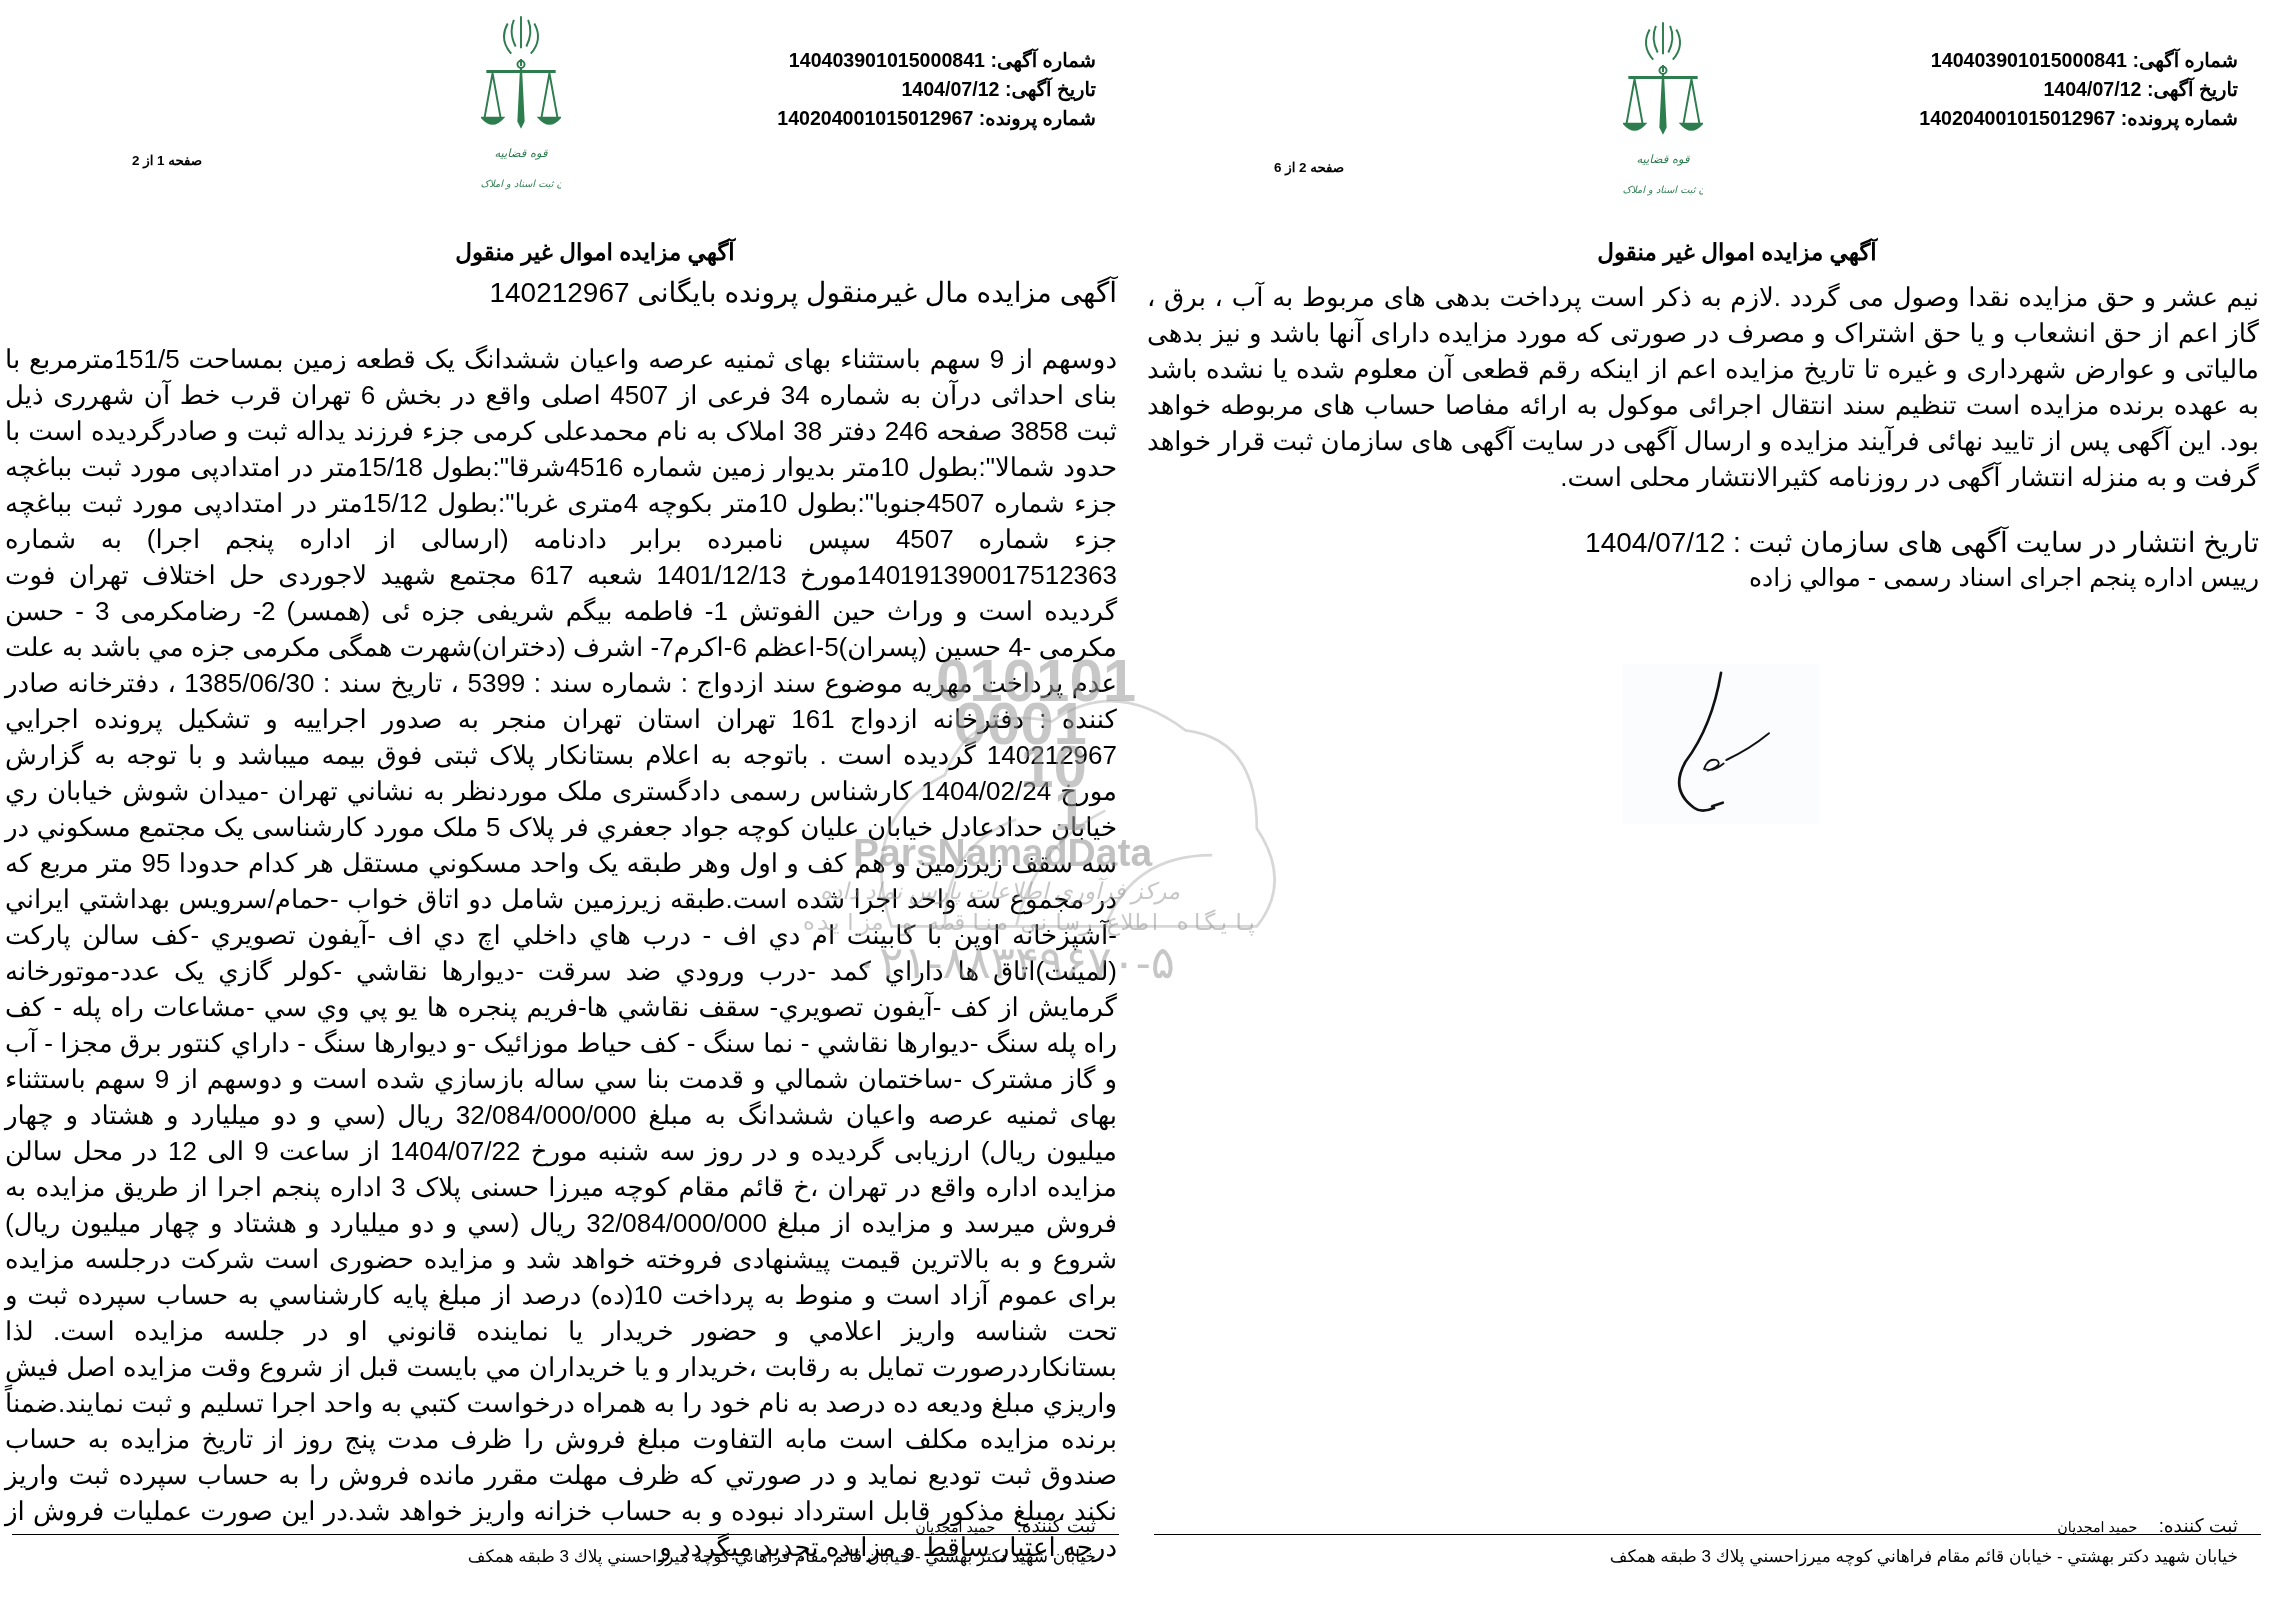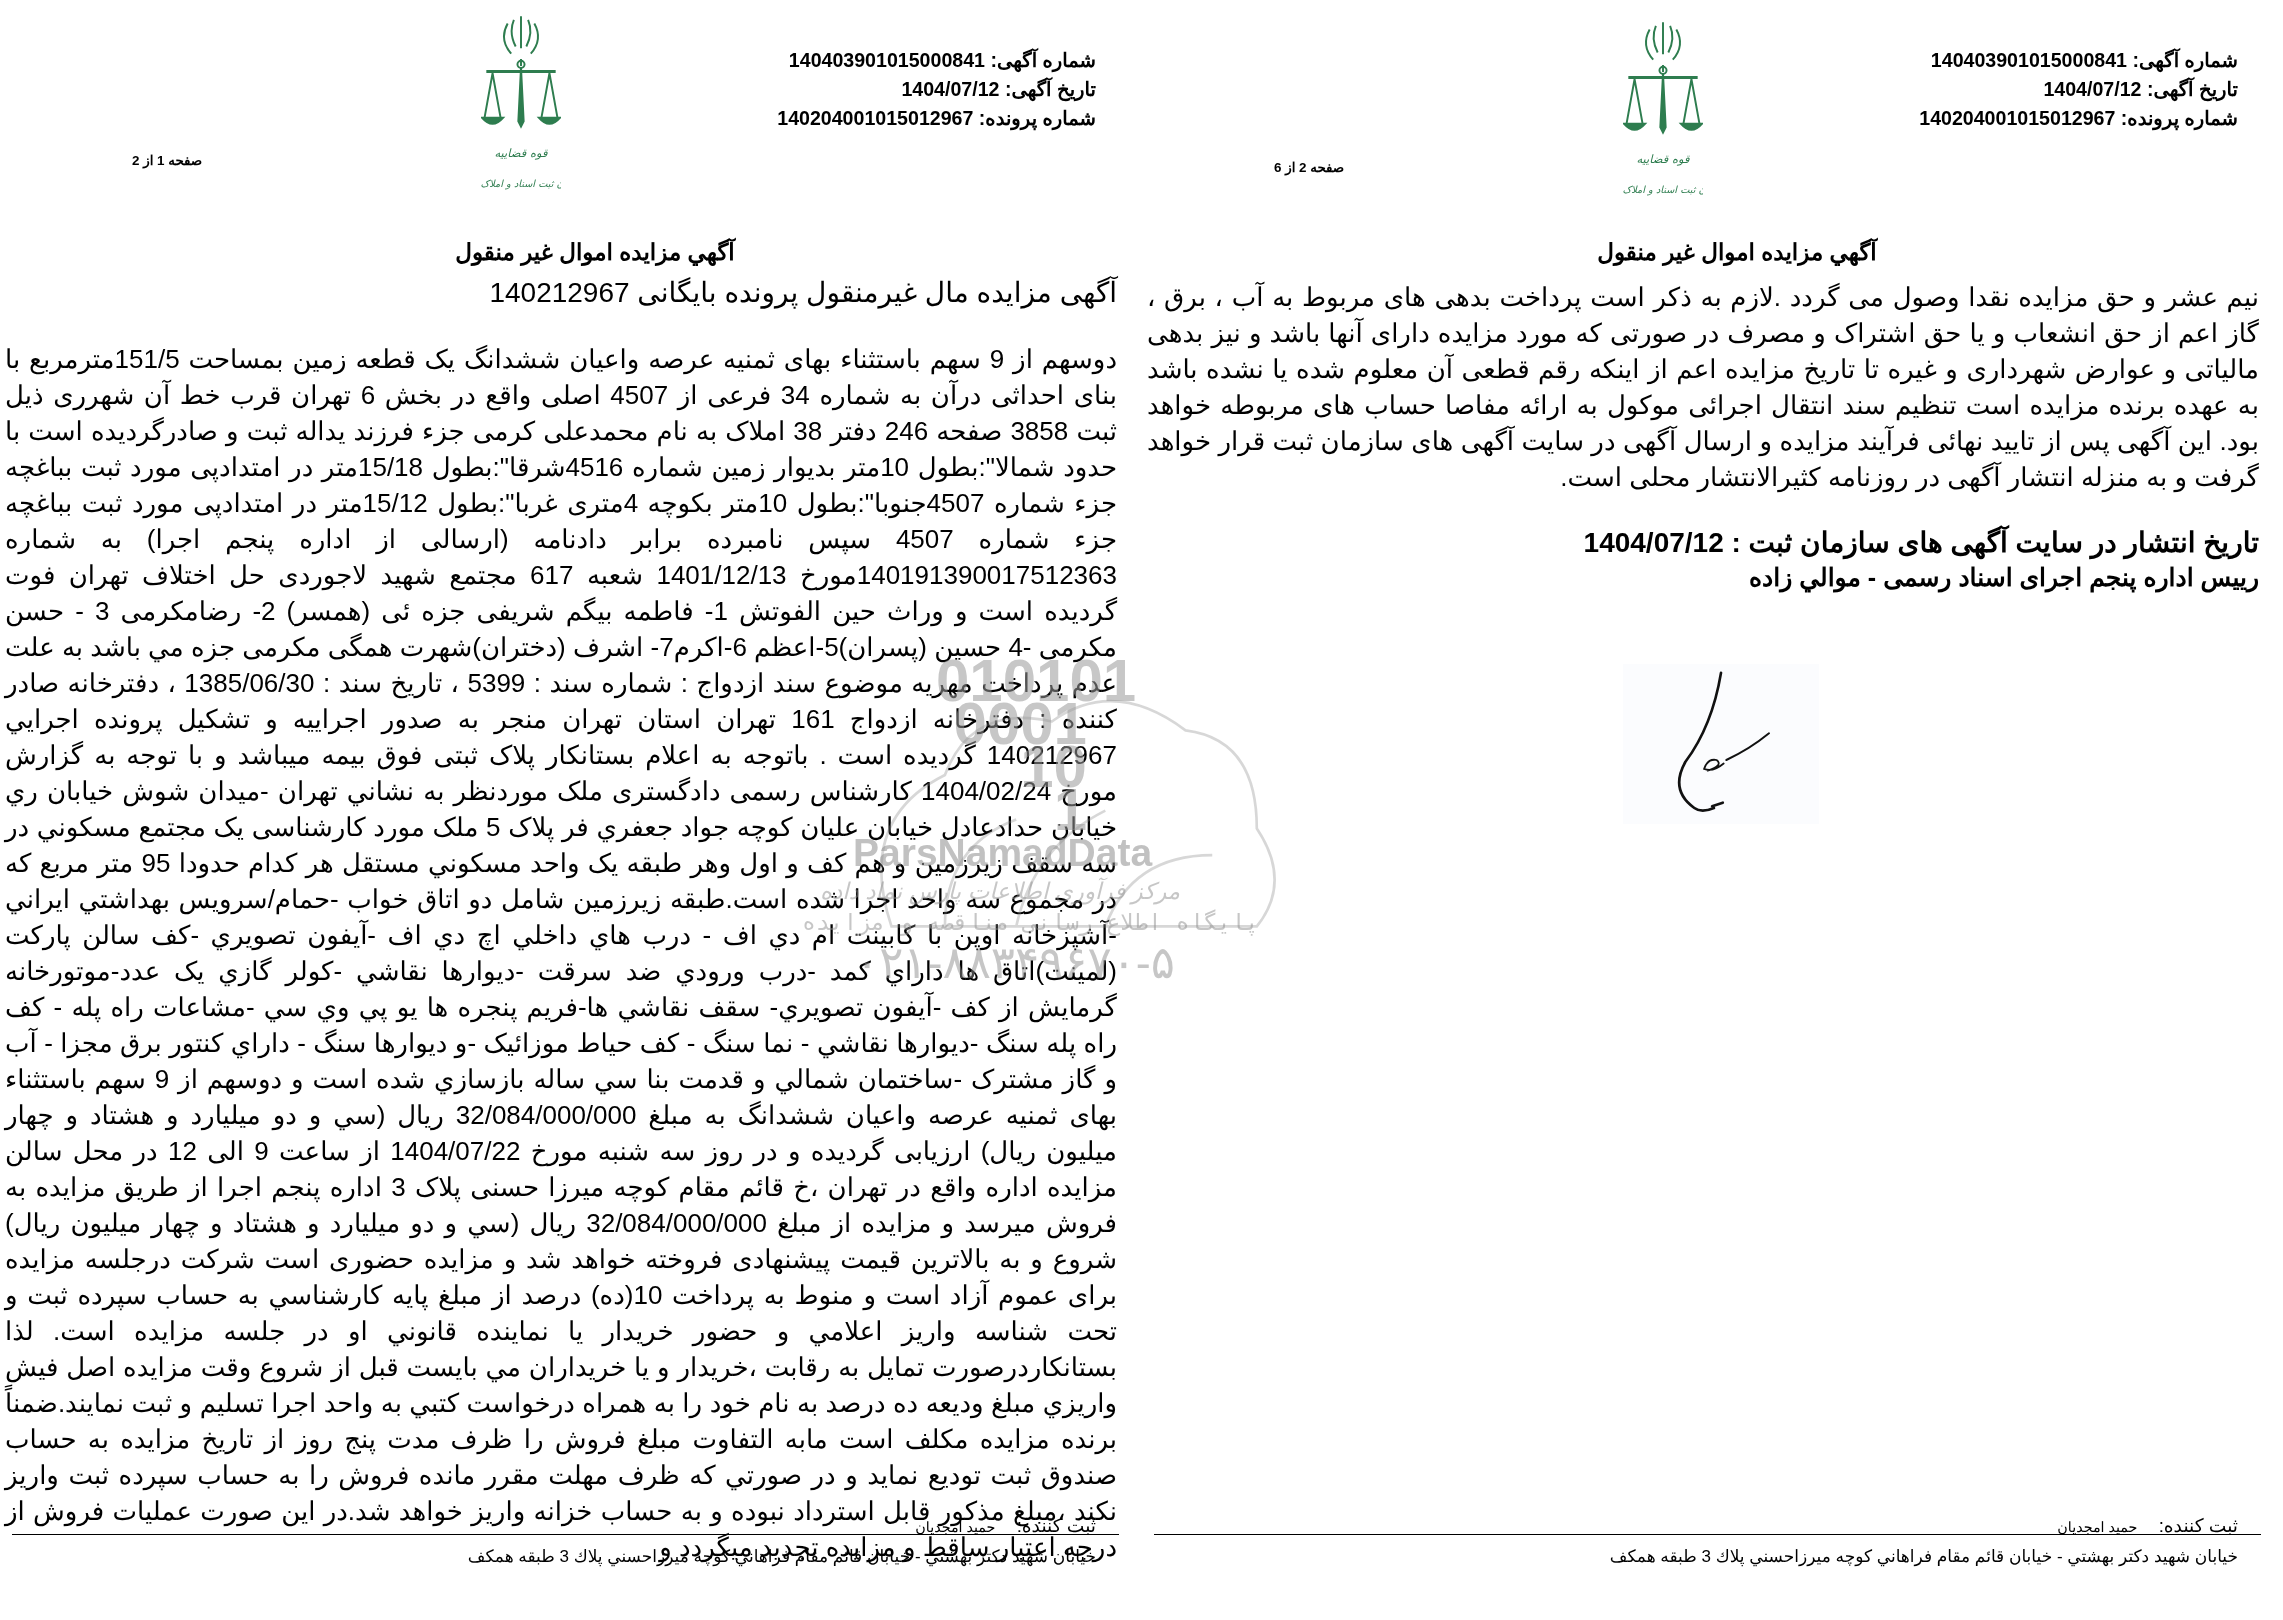--- a/index.html
+++ b/index.html
@@ -18,21 +18,21 @@
 
   .title { position:absolute; top:239px; left:0; width:1142px; text-align:center; direction:rtl;
            font-family:"Liberation Sans", sans-serif; font-weight:bold; font-size:23px;padding-left:24px; }
   .body-text { position:absolute; right:25px; direction:rtl; text-align:justify; text-align-last:right;
                font-family:"Liberation Sans", sans-serif; font-size:26px; line-height:36px; }
   #left-subtitle { position:absolute; top:276px; right:25px; direction:rtl; font-size:28px;
                    font-family:"Liberation Sans", sans-serif; white-space:nowrap; }
   #left-body { top:341px; width:1112px; }
   #right-body { top:279px; width:1112px; }
 
-  .publish { position:absolute; right:25px; direction:rtl; font-family:"Liberation Sans", sans-serif;font-weight:bold; }
+  .publish { position:absolute; right:25px; direction:rtl; font-family:"Liberation Sans", sans-serif; }
   #publish-date-line { top:526px; font-size:28px; white-space:nowrap; }
   #chief-line { top:563px; font-size:25px; white-space:nowrap;margin-left:28px; }
 
   .signature { position:absolute; top:664px; left:481px; width:196px; height:160px; background:#fbfcfe; }
 
   .registrar { position:absolute; top:1515px; right:46px; direction:rtl; font-size:18.7px;
                font-family:"Liberation Sans", sans-serif; white-space:nowrap; }
   .registrar .rname { font-size:14.3px; margin-right:16px; }
   .footer-rule { position:absolute; top:1534px; left:11.6px; width:1107px; height:0; border-top:1.8px solid #000; }
   .footer-address { position:absolute; top:1546px; right:46px; direction:rtl; font-size:17px;

